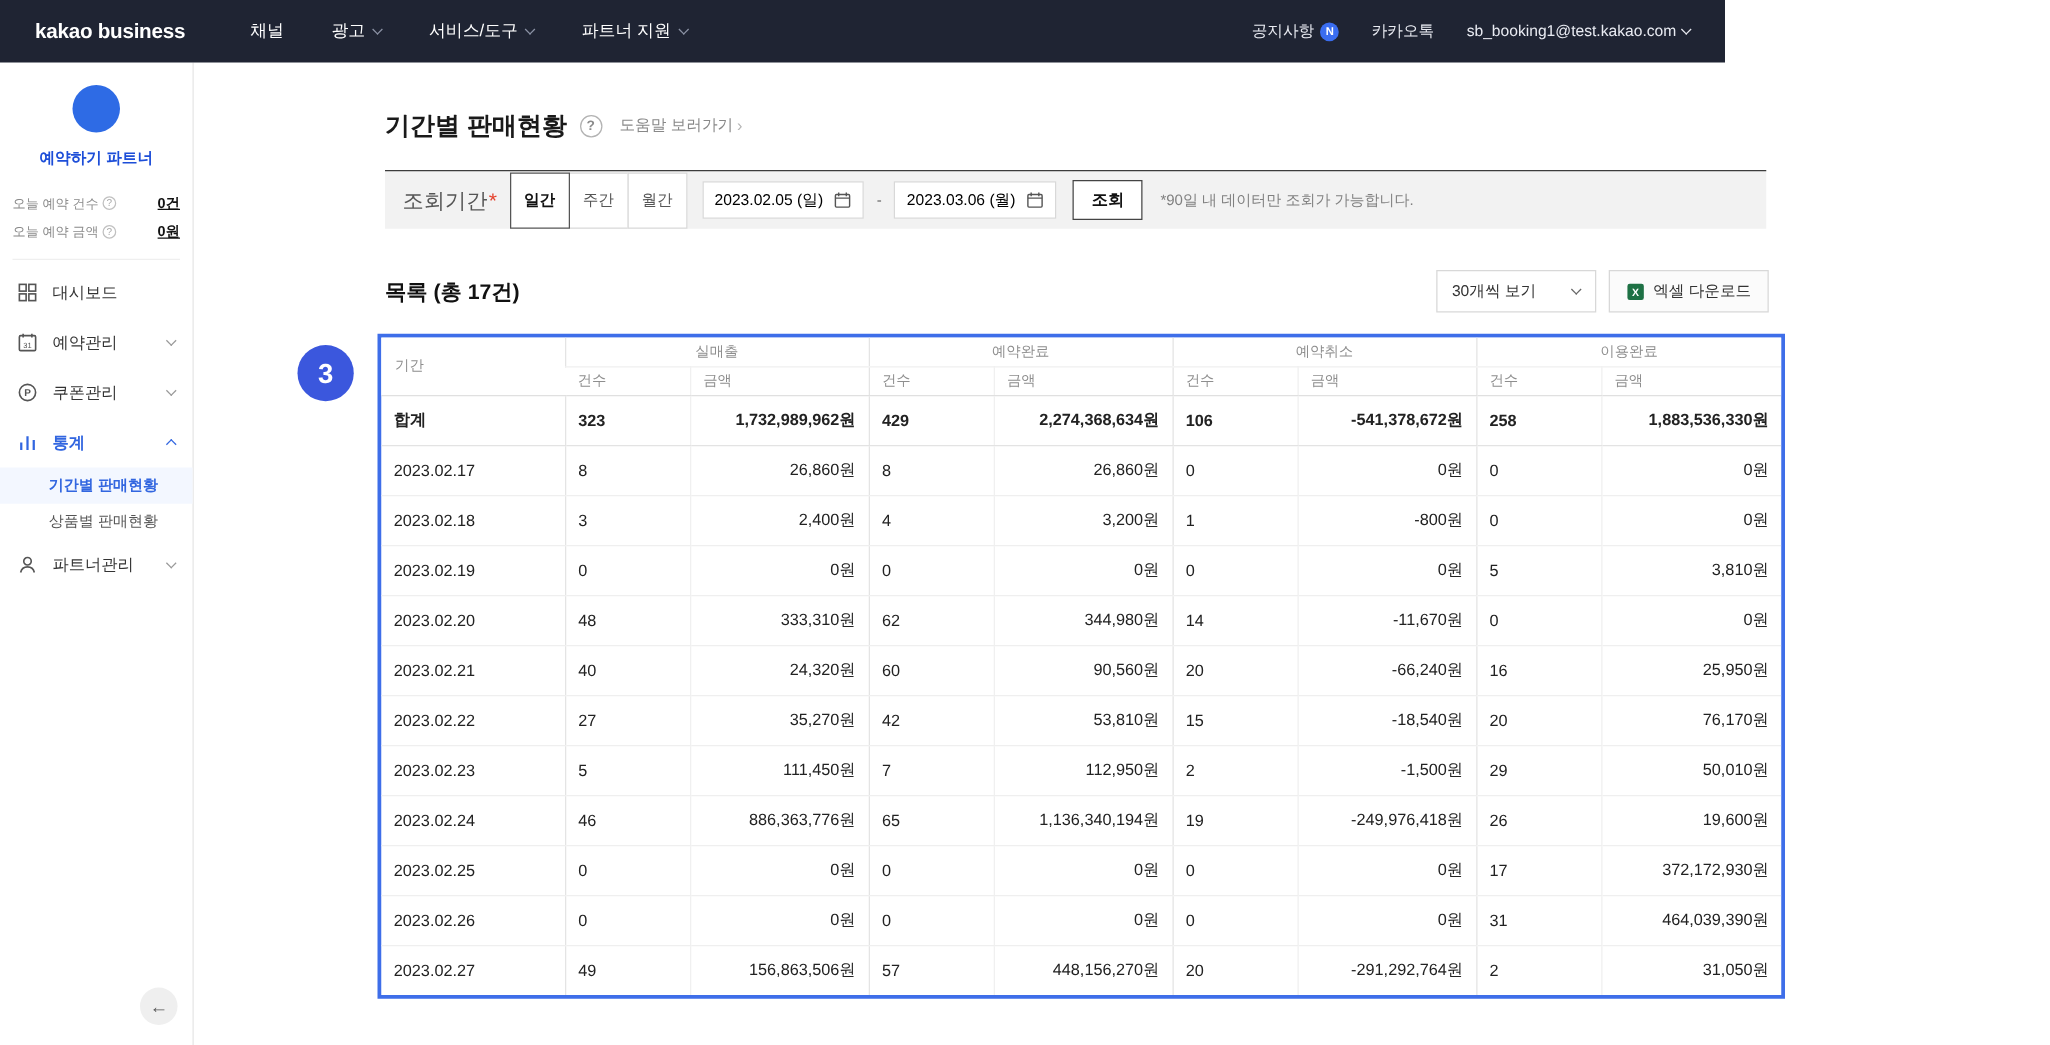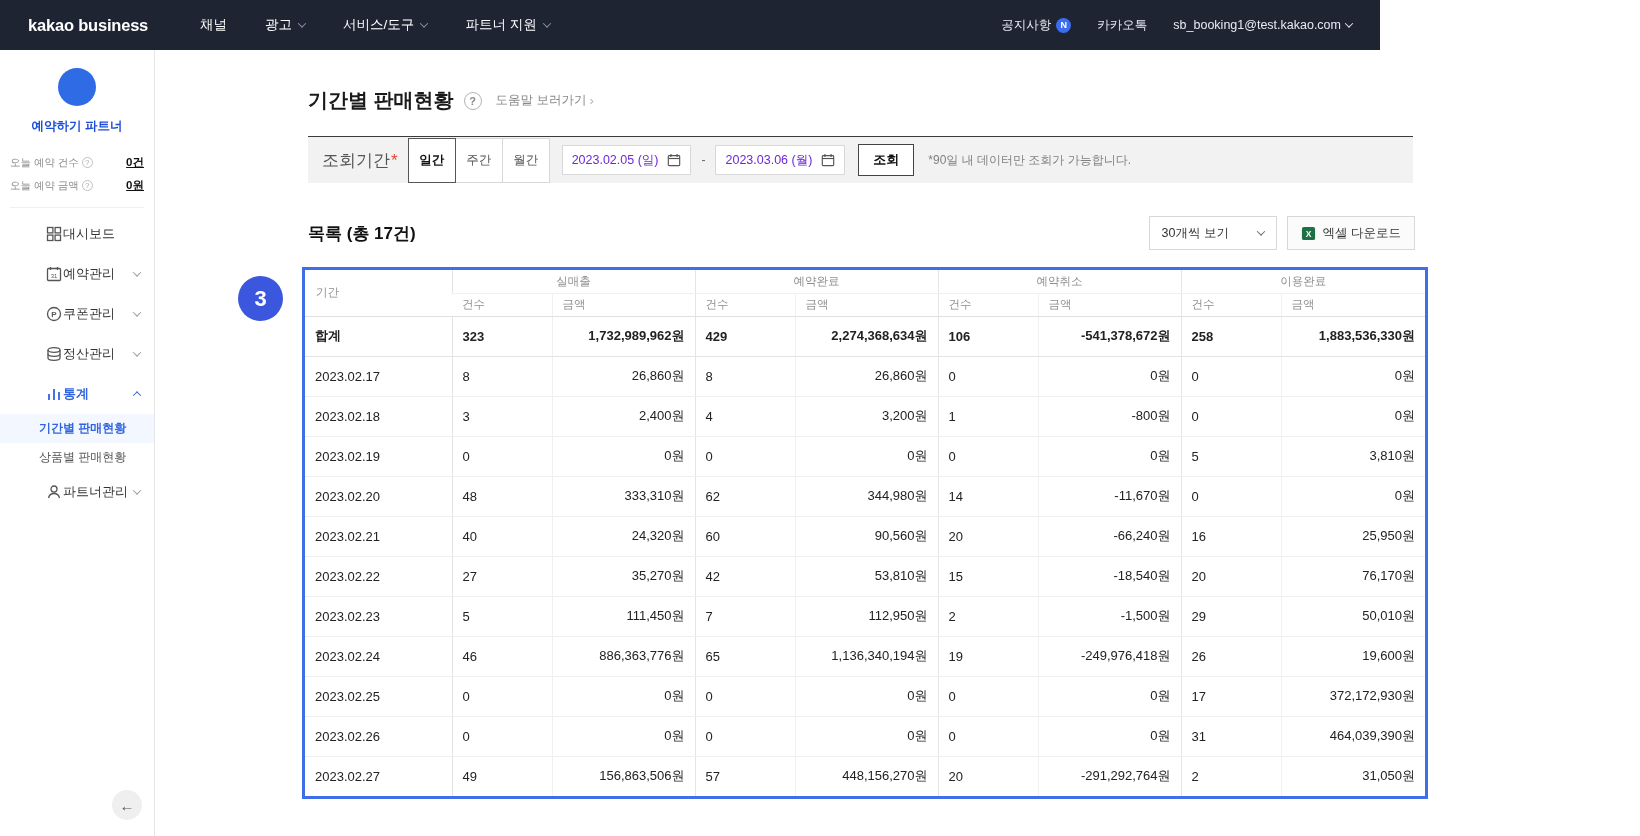--- a/index.html
+++ b/index.html
@@ -28,21 +28,21 @@
   .profile { text-align:center; padding-top:18px; }
   .avatar { width:38px; height:38px; border-radius:50%; background:#2e6be5; margin:0 auto; }
   .partner-name { margin-top:12px; font-size:12.5px; font-weight:700; color:#1d4ed8; }
   .sb-stats { margin:20px 10px 0; border-bottom:1px solid #efefef; padding-bottom:14px; }
   .stat-row { display:flex; justify-content:space-between; align-items:center; margin-top:8px; }
   .stat-label { font-size:10.5px; color:#8a8a8a; display:flex; align-items:center; gap:3px; }
   .q-icon { width:11px; height:11px; border:1px solid #c0c0c0; border-radius:50%; color:#aaa; font-size:8px;
     display:inline-flex; align-items:center; justify-content:center; cursor:pointer; }
   .stat-value { font-size:11.5px; font-weight:700; color:#111; text-decoration:underline; cursor:pointer; }
   .sb-menu { margin-top:6px; }
-  .menu-item { display:flex; align-items:center; height:40px; padding:0 14px; gap:1px; font-size:13px; color:#333; cursor:pointer;margin-left:32px; }
+  .menu-item { display:flex; align-items:center; height:40px; padding:0 14px; gap:12px; font-size:13px; color:#333; cursor:pointer; }
   .menu-icon { width:16px; height:16px; color:#555; flex:0 0 16px; }
   .menu-icon svg { width:16px; height:16px; display:block; }
   .menu-label { flex:1; }
   .menu-item .chev { color:#999; }
   .menu-item.active { color:#3266e0; font-weight:700; }
   .menu-item.active .menu-icon { color:#3266e0; }
   .menu-item.active .chev { color:#3266e0; }
   .submenu-item { height:29px; display:flex; align-items:center; padding-left:39px; font-size:12px; color:#555; cursor:pointer; }
   .submenu-item.active { color:#3266e0; font-weight:700; background:#f3f7ff; }
   .back-btn { position:absolute; bottom:16px; right:12px; width:30px; height:30px; border-radius:50%;
@@ -60,21 +60,21 @@
 
   .filter-bar { margin-top:22px; width:1105px; height:47px; background:#f2f2f2; border-top:1px solid #3c3c3c;
     display:flex; align-items:center; padding:0 14px; }
   .filter-label { font-size:17px; color:#555; margin-right:11px; white-space:nowrap; }
   .req { color:#e5432e; margin-left:1px; }
   .segment { display:flex; }
   .seg-btn { width:48px; height:45px; background:#fff; border:1px solid #d8d8d8; font-size:12.5px; color:#555;
     margin-left:-1px; cursor:pointer; font-family:inherit; }
   .seg-btn.selected { border:1px solid #555; color:#111; font-weight:700; position:relative; z-index:1; }
   .date-box { display:flex; align-items:center; gap:9px; height:30px; border:1px solid #d8d8d8; background:#fff;
-    padding:0 9px; font-size:12.5px; color:#6d28d9; margin-left:12px; cursor:pointer; }
+    padding:0 9px; font-size:12.5px; color:#000000; margin-left:12px; cursor:pointer; }
   .cal-icon { display:inline-flex; color:#555; cursor:pointer; }
   .date-sep { margin-left:10px; color:#666; font-size:12px; }
   .date-sep + .date-box { margin-left:10px; }
   .search-btn { height:32px; padding:0 14px; border:1px solid #444; background:#fff; font-size:13px; font-weight:700;
     color:#111; margin-left:13px; cursor:pointer; font-family:inherit; }
   .filter-note { font-size:12px; color:#808080; margin-left:14px; }
 
   .list-header { margin-top:33px; width:1107px; display:flex; align-items:center; justify-content:space-between; }
   .list-title { font-size:17px; font-weight:700; color:#111; }
   .list-controls { display:flex; align-items:center; gap:10px; }
@@ -185,33 +185,20 @@
       <div class="menu-item">
         <span class="menu-icon">
           <svg viewBox="0 0 16 16">
             <circle cx="8" cy="8" r="6.5" fill="none" stroke="currentColor" stroke-width="1.3"></circle>
             <text x="8" y="11" font-size="8" font-weight="bold" text-anchor="middle" fill="currentColor">P</text>
           </svg>
         </span>
         <span class="menu-label">쿠폰관리</span>
         <span class="chev down"></span>
       </div>
-      <div class="menu-item">
-        <span class="menu-icon">
-          <svg viewBox="0 0 16 16">
-            <g fill="none" stroke="currentColor" stroke-width="1.3">
-              <ellipse cx="8" cy="4" rx="6" ry="2.3"></ellipse>
-              <path d="M2 4v8c0 1.3 2.7 2.3 6 2.3s6-1 6-2.3V4"></path>
-              <path d="M2 8c0 1.3 2.7 2.3 6 2.3s6-1 6-2.3"></path>
-            </g>
-          </svg>
-        </span>
-        <span class="menu-label">정산관리</span>
-        <span class="chev down"></span>
-      </div>
       <div class="menu-item active">
         <span class="menu-icon">
           <svg viewBox="0 0 16 16">
             <g stroke="currentColor" stroke-width="1.8">
               <line x1="3" y1="14" x2="3" y2="8"></line>
               <line x1="8" y1="14" x2="8" y2="3"></line>
               <line x1="13" y1="14" x2="13" y2="6"></line>
             </g>
           </svg>
         </span>

